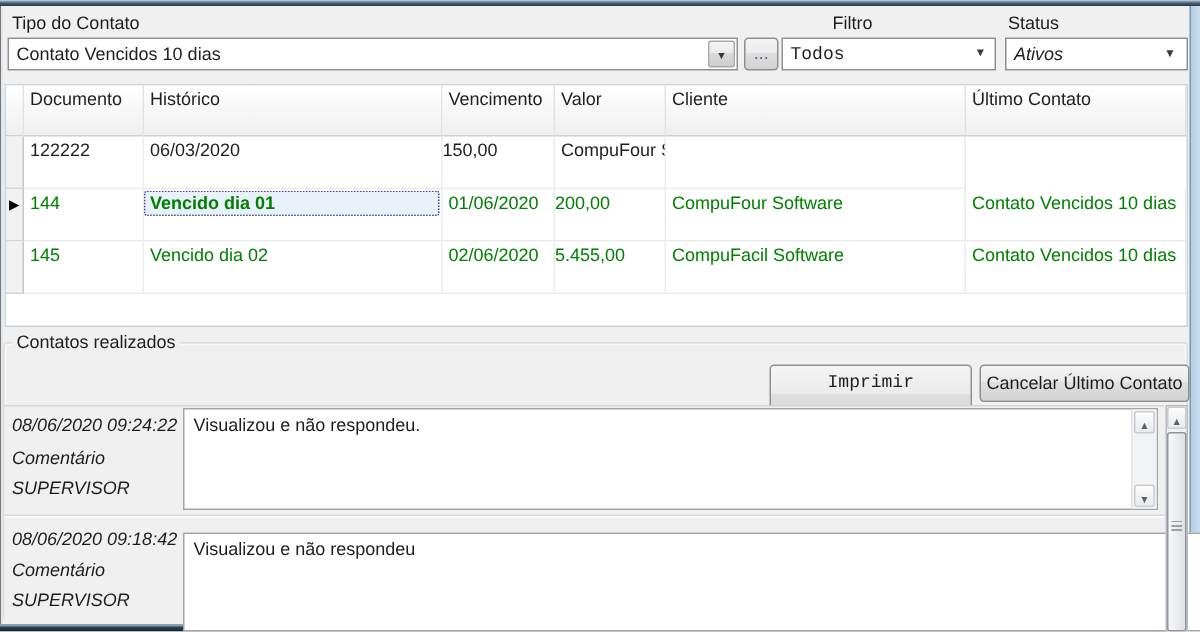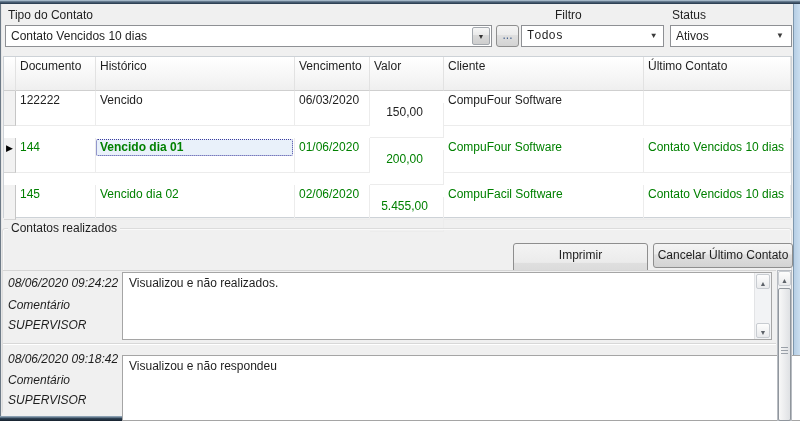--- a/index.html
+++ b/index.html
@@ -42,34 +42,34 @@
   .grid { left:3px; top:56px; width:789px; height:162px; background:#fff;
     border:1px solid #cdd2d7; }
   .grow, .ghead { display:grid; grid-template-columns:12px 80px 199px 75px 74px 200px auto; }
   .ghead .hcell { height:34px; line-height:18px; padding-left:4px;
     background:linear-gradient(180deg,#ffffff,#f6f6f6 60%,#efefef);
     border-right:1px solid #e2e2e2; border-bottom:1px solid #cfcfcf;
     white-space:nowrap; overflow:hidden; }
   .grow .cell { height:35px; line-height:19px; padding-left:4px;
     border-right:1px solid #ececec; border-bottom:1px solid #ececec;
     white-space:nowrap; overflow:hidden; }
-  .grow .c-val { text-align:center; padding-right:4px; padding-left:0;margin-top:12px; }
+  .grow .c-val { text-align:left; padding-right:4px; padding-left:0; }
   .selcell { background:#f2f2f2; border-right:1px solid #c6c6c6 !important;
     border-bottom:1px solid #d6d6d6 !important; padding-left:2px !important; }
   .selcell span { font-size:9px; line-height:20px; color:#000; }
   .green { color:#008000; }
   .focus-cell { margin:1px 1px 1px 0; border:1px dotted #3c3c9e; border-radius:2px;
     background:#e9f1fa; font-weight:bold; line-height:15px; padding-left:3px; height:17px; }
 
   
   .groupbox { left:2px; top:228px; width:790px; height:186px;
     border:1px solid #dcdcdc; border-radius:3px; box-shadow:inset 0 0 0 1px #fafafa; }
   .legend { left:8px; top:221px; background:#f0f0f0; padding:0 3px; line-height:14px; }
 
-  .imprimir { left:513px; top:243px; width:135px; height:43px; line-height:23px; }
+  .imprimir { left:513px; top:243px; width:135px; height:43px; line-height:23px;font-family:Liberation Mono, monospace; }
   .cancelar { left:653px; top:243px; width:140px; height:25px; line-height:23px; }
 
   
   .panel { left:3px; top:270px; width:773px; height:146px; background:#f0f0f0;
     border-top:1px solid #d5d5d5; }
   .it { font-style:italic; position:absolute; white-space:nowrap; }
   .memo { position:absolute; background:#fff; border:1px solid #a5a5a5; }
   .memo .mtext { position:absolute; left:6px; top:3px; right:20px; line-height:15px; }
   .divider { left:3px; top:343px; width:773px; height:2px;
     background:linear-gradient(180deg,#d8d8d8 0 1px,#ffffff 1px); }
@@ -108,40 +108,39 @@
 </div>
 <div class="btn dots-btn">...</div>
 
 <div class="lbl" style="left:534px;top:8px;margin-left:21px;">Filtro</div>
 <div class="combo" style="left:521px;top:25px;width:143px;font-family:Liberation Mono, monospace;">
   <span class="val">Todos</span>
   <span class="flat-arrow">▼</span>
 </div>
 
 <div class="lbl" style="left:672px;top:8px;">Status</div>
-<div class="combo" style="left:670px;top:25px;width:122px;">
+<div class="combo" style="left:670px;top:25px;width:122px;font-style:italic;">
   <span class="val">Ativos</span>
   <span class="flat-arrow">▼</span>
 </div>
 
 <div class="abs grid">
   <div class="ghead">
     <div class="hcell"></div>
     <div class="hcell">Documento</div>
     <div class="hcell">Histórico</div>
     <div class="hcell">Vencimento</div>
     <div class="hcell">Valor</div>
     <div class="hcell">Cliente</div>
     <div class="hcell">Último Contato</div>
   </div>
 
   <div class="grow">
     <div class="cell selcell"></div>
     <div class="cell">122222</div>
-    <div class="cell">Vencido</div>
     <div class="cell">06/03/2020</div>
     <div class="cell c-val">150,00</div>
     <div class="cell">CompuFour Software</div>
     <div class="cell"></div>
   </div>
 
   <div class="grow green">
     <div class="cell selcell">
       <span>▶</span>
     </div>
@@ -172,21 +171,21 @@
 <div class="btn imprimir">Imprimir</div>
 <div class="btn cancelar">Cancelar Último Contato</div>
 
 <div class="abs panel"></div>
 <div class="abs divider"></div>
 
 <div class="it" style="left:8px;top:276px;">08/06/2020 09:24:22</div>
 <div class="it" style="left:8px;top:298px;">Comentário</div>
 <div class="it" style="left:8px;top:318px;">SUPERVISOR</div>
 <div class="memo" style="left:122px;top:272px;width:650px;height:68px;">
-  <div class="mtext">Visualizou e não realizados.</div>
+  <div class="mtext">Visualizou e não respondeu.</div>
   <div class="memo-sb">
     <div class="sbtn up">
       <span>▲</span>
     </div>
     <div class="sbtn down">
       <span>▼</span>
     </div>
   </div>
 </div>
 

